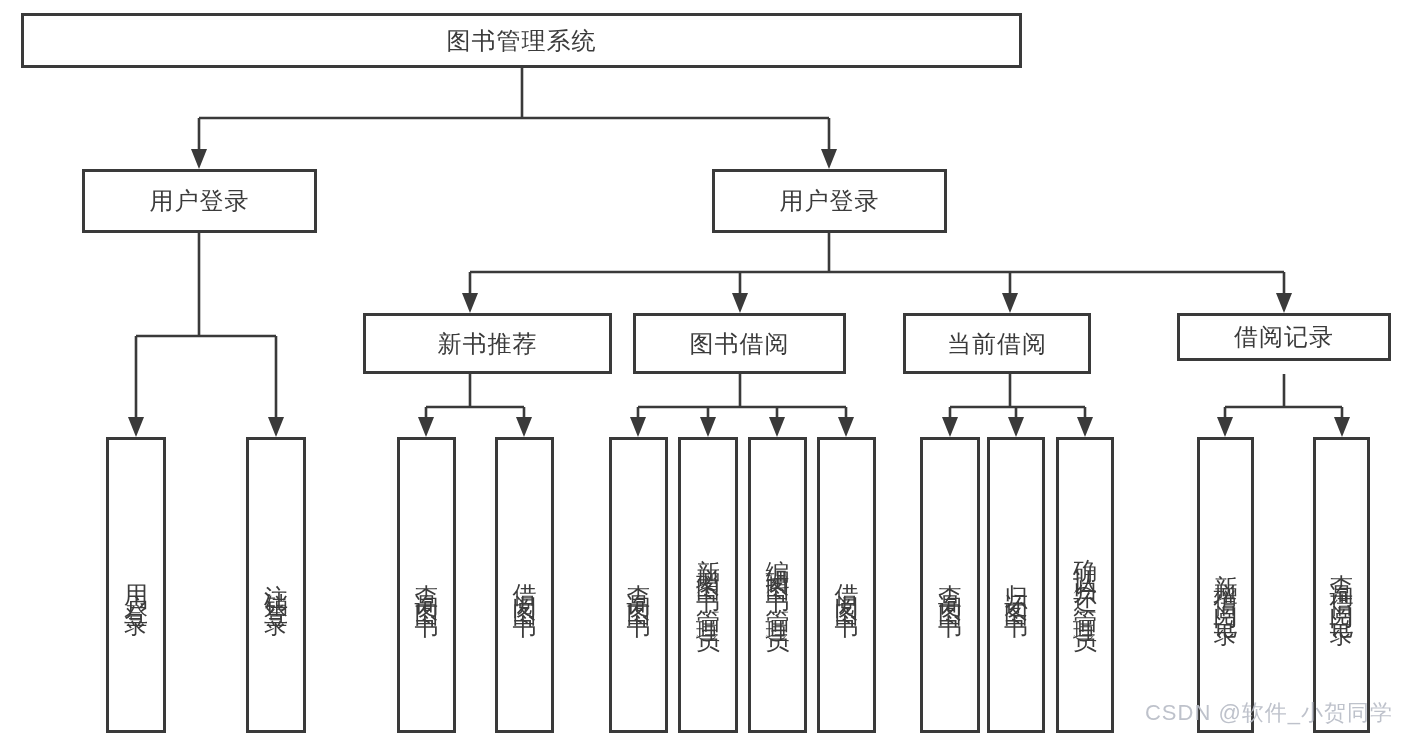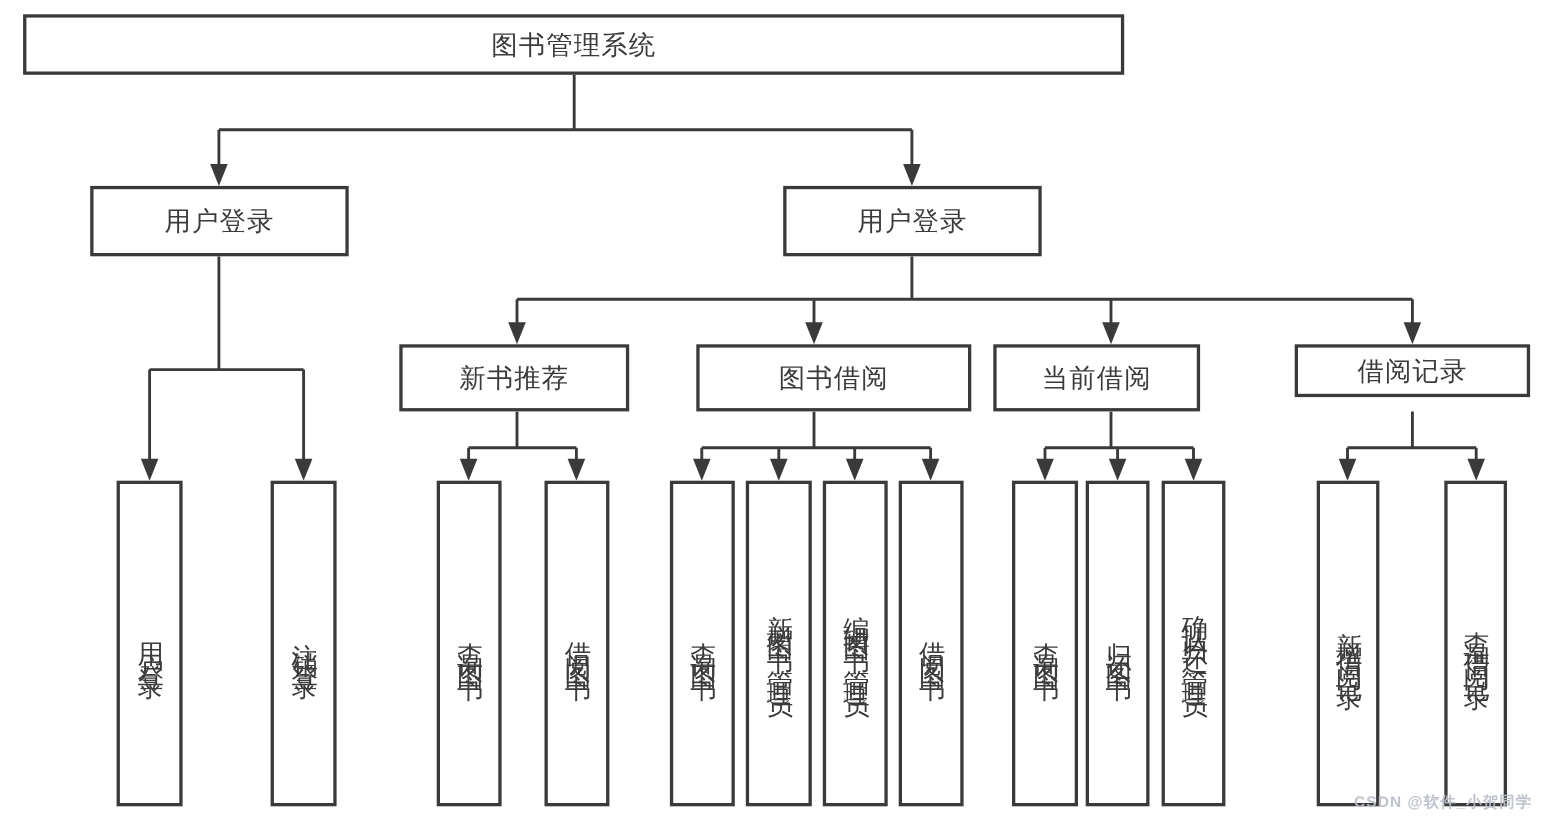--- a/index.html
+++ b/index.html
@@ -44,28 +44,27 @@
   .vbox{
     writing-mode:vertical-rl;
     text-orientation:mixed;
     letter-spacing:10px;
     line-height:1;
     white-space:normal;
   }
   .watermark{
     position:absolute;
     right:12px;
-    bottom:8px;
-    font-size:14px;
+    bottom:19px;
+    font-size:22px;
     letter-spacing:1px;
     color:var(--watermark-color);
     opacity:.92;
     z-index:5;
     white-space:nowrap;
-    font-weight:bold;
   }
 </style>
 </head>
 <body>
 
 <div class="stage">
 
   <svg class="connectors" width="1405" height="747" viewBox="0 0 1405 747" aria-hidden="true">
 
     <g>
@@ -114,22 +113,22 @@
       <polygon points="1217,417 1233,417 1225,437"></polygon>
       <polygon points="1334,417 1350,417 1342,437"></polygon>
     </g>
   </svg>
 
   <div class="node" style="left:21px;top:13px;width:1001px;height:55px;">图书管理系统</div>
 
   <div class="node" style="left:82px;top:169px;width:235px;height:64px;">用户登录</div>
   <div class="node" style="left:712px;top:169px;width:235px;height:64px;">用户登录</div>
 
-  <div class="node" style="left:363px;top:313px;width:209px;height:61px;text-align:center;">新书推荐</div>
-  <div class="node" style="left:633px;top:313px;width:250px;height:61px;">图书借阅</div>
+  <div class="node" style="left:363px;top:313px;width:249px;height:61px;text-align:center;">新书推荐</div>
+  <div class="node" style="left:633px;top:313px;width:213px;height:61px;">图书借阅</div>
   <div class="node" style="left:903px;top:313px;width:188px;height:61px;">当前借阅</div>
   <div class="node" style="left:1177px;top:313px;width:214px;height:48px;">借阅记录</div>
 
   <div class="node vbox" style="left:106px;top:437px;width:60px;height:296px;">用户登录</div>
   <div class="node vbox" style="left:246px;top:437px;width:60px;height:296px;">注销登录</div>
 
   <div class="node vbox" style="left:397px;top:437px;width:59px;height:296px;">查询图书</div>
   <div class="node vbox" style="left:495px;top:437px;width:59px;height:296px;">借阅图书</div>
 
   <div class="node vbox" style="left:609px;top:437px;width:59px;height:296px;">查询图书</div>

